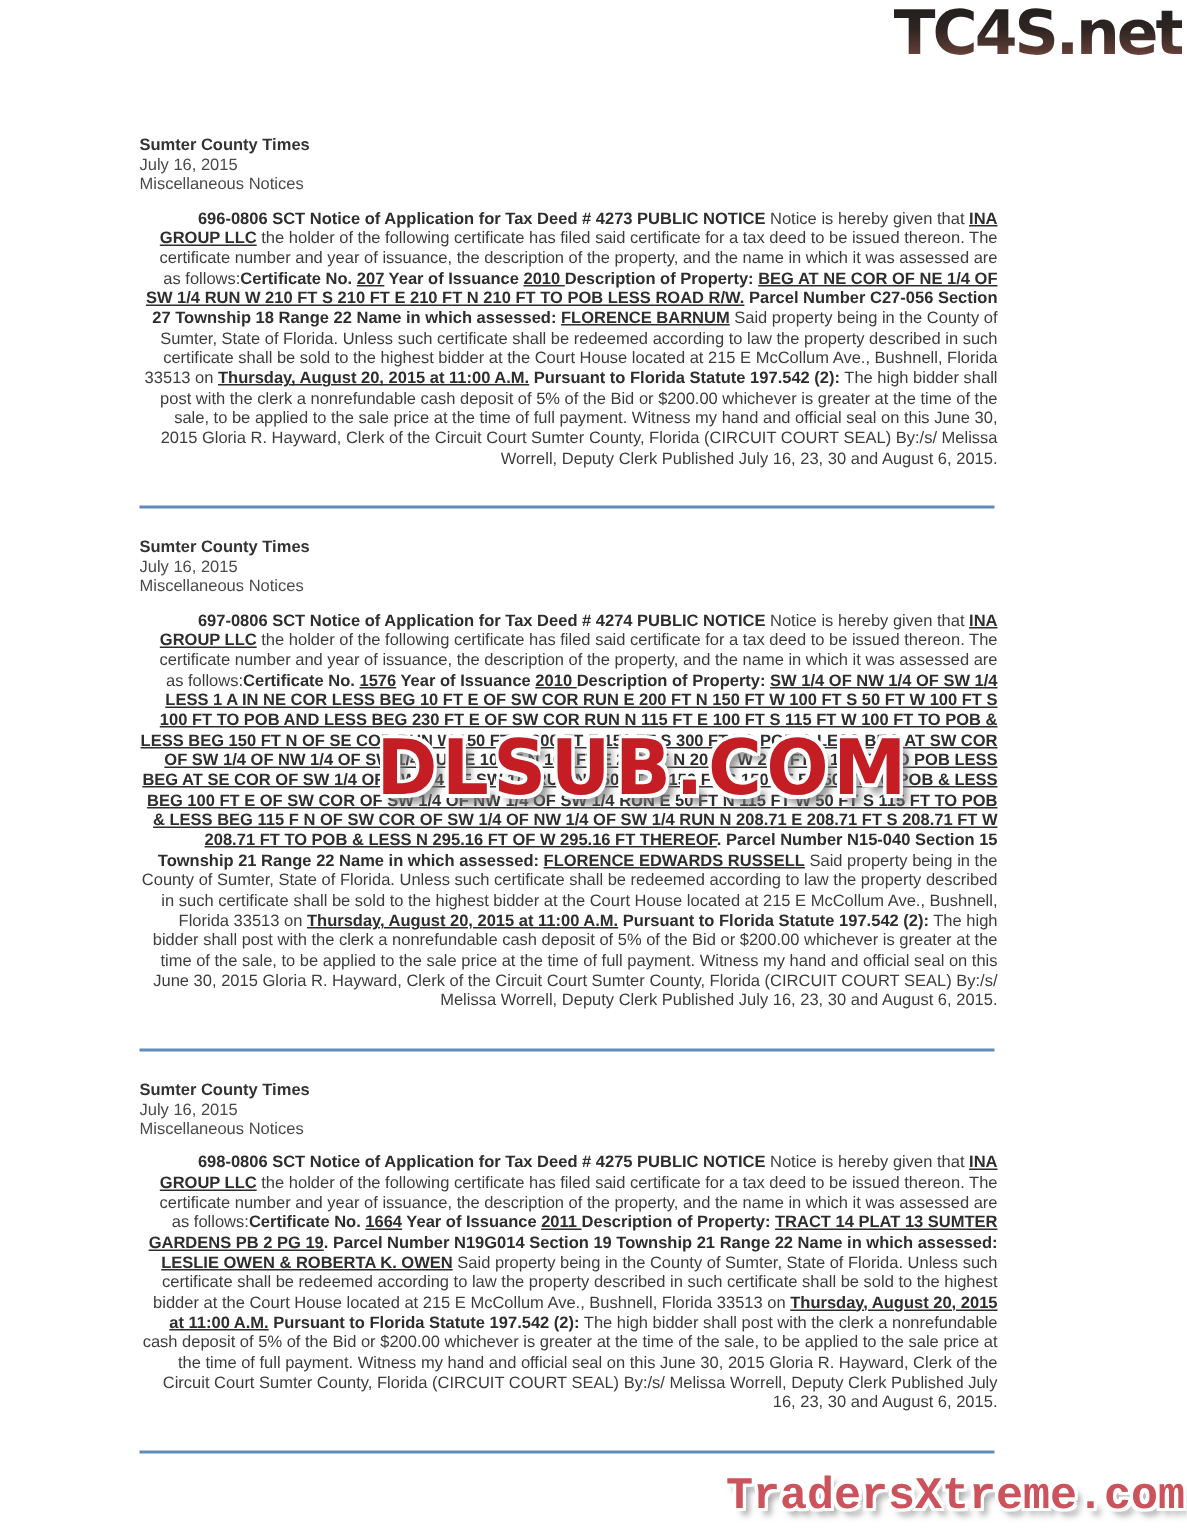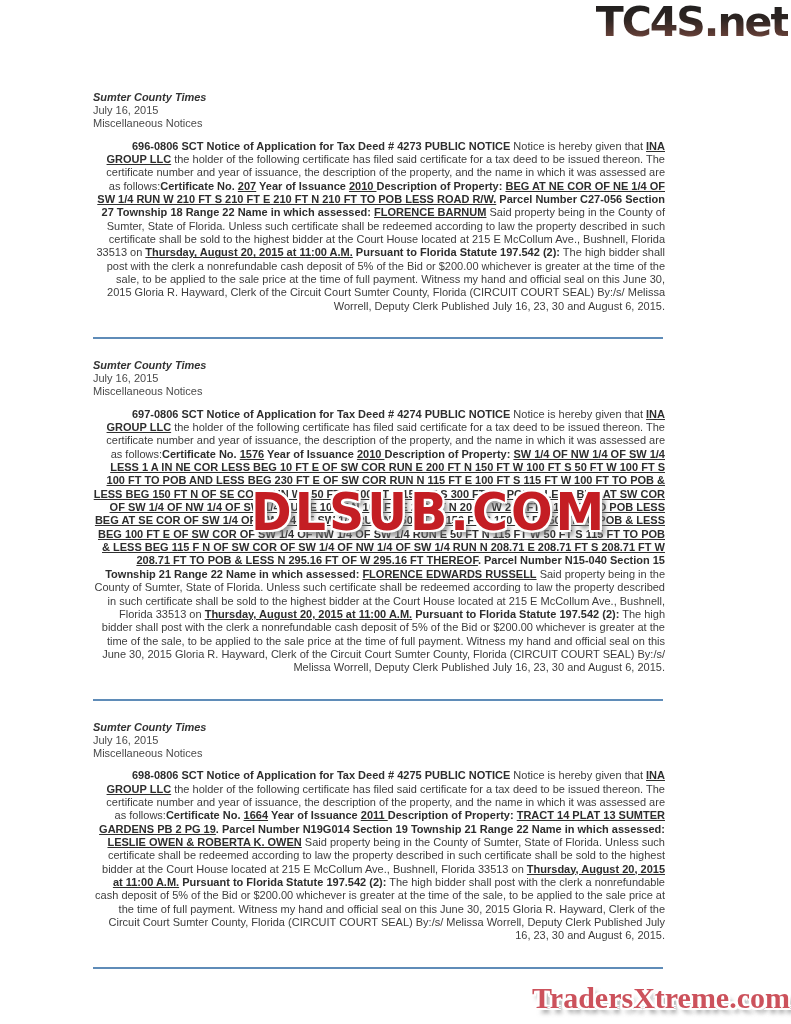--- a/index.html
+++ b/index.html
@@ -50,21 +50,21 @@
       0 -2px 0 #fff, 0 2px 0 #fff, -2px 0 0 #fff, 2px 0 0 #fff,
       5px 6px 5px rgba(120,120,120,0.75);
     transform: scaleY(1.04);
   }
 
   
   .wm-bottom {
     position: absolute;
     top: 981px;
     right: 1px;
-    font-family: Liberation Serif, serif;
+    font-family: Liberation Mono, monospace;
     font-weight: bold;
     font-size: 30px;
     letter-spacing: 0px;
     color: var(--wm-pink);
     text-shadow:
       -2px -2px 0 #fff, 2px -2px 0 #fff, -2px 2px 0 #fff, 2px 2px 0 #fff,
       0 -2px 0 #fff, 0 2px 0 #fff, -2px 0 0 #fff, 2px 0 0 #fff,
       4px 5px 4px rgba(130,130,130,0.8);
   }
 
@@ -74,21 +74,21 @@
     top: 91px;
     width: 572px;
   }
 
   .notice { margin: 0; }
   .notice-header {
     font-size: 11px;
     line-height: 13.2px;
     margin: 0 0 9px 0;
   }
-  .pub-name { font-weight: bold; color: #333; font-style: italic; }
+  .pub-name { font-weight: bold; color: #333; }
   .pub-date, .pub-category { color: #4a4a4a; }
 
   .notice-body {
     margin: 0 0 24px 0;
     font-size: 11px;
     line-height: 13.35px;
     color: var(--text);
     text-align: right;
   }
   .notice-body .b { font-weight: bold; color: #2e2e2e; }

